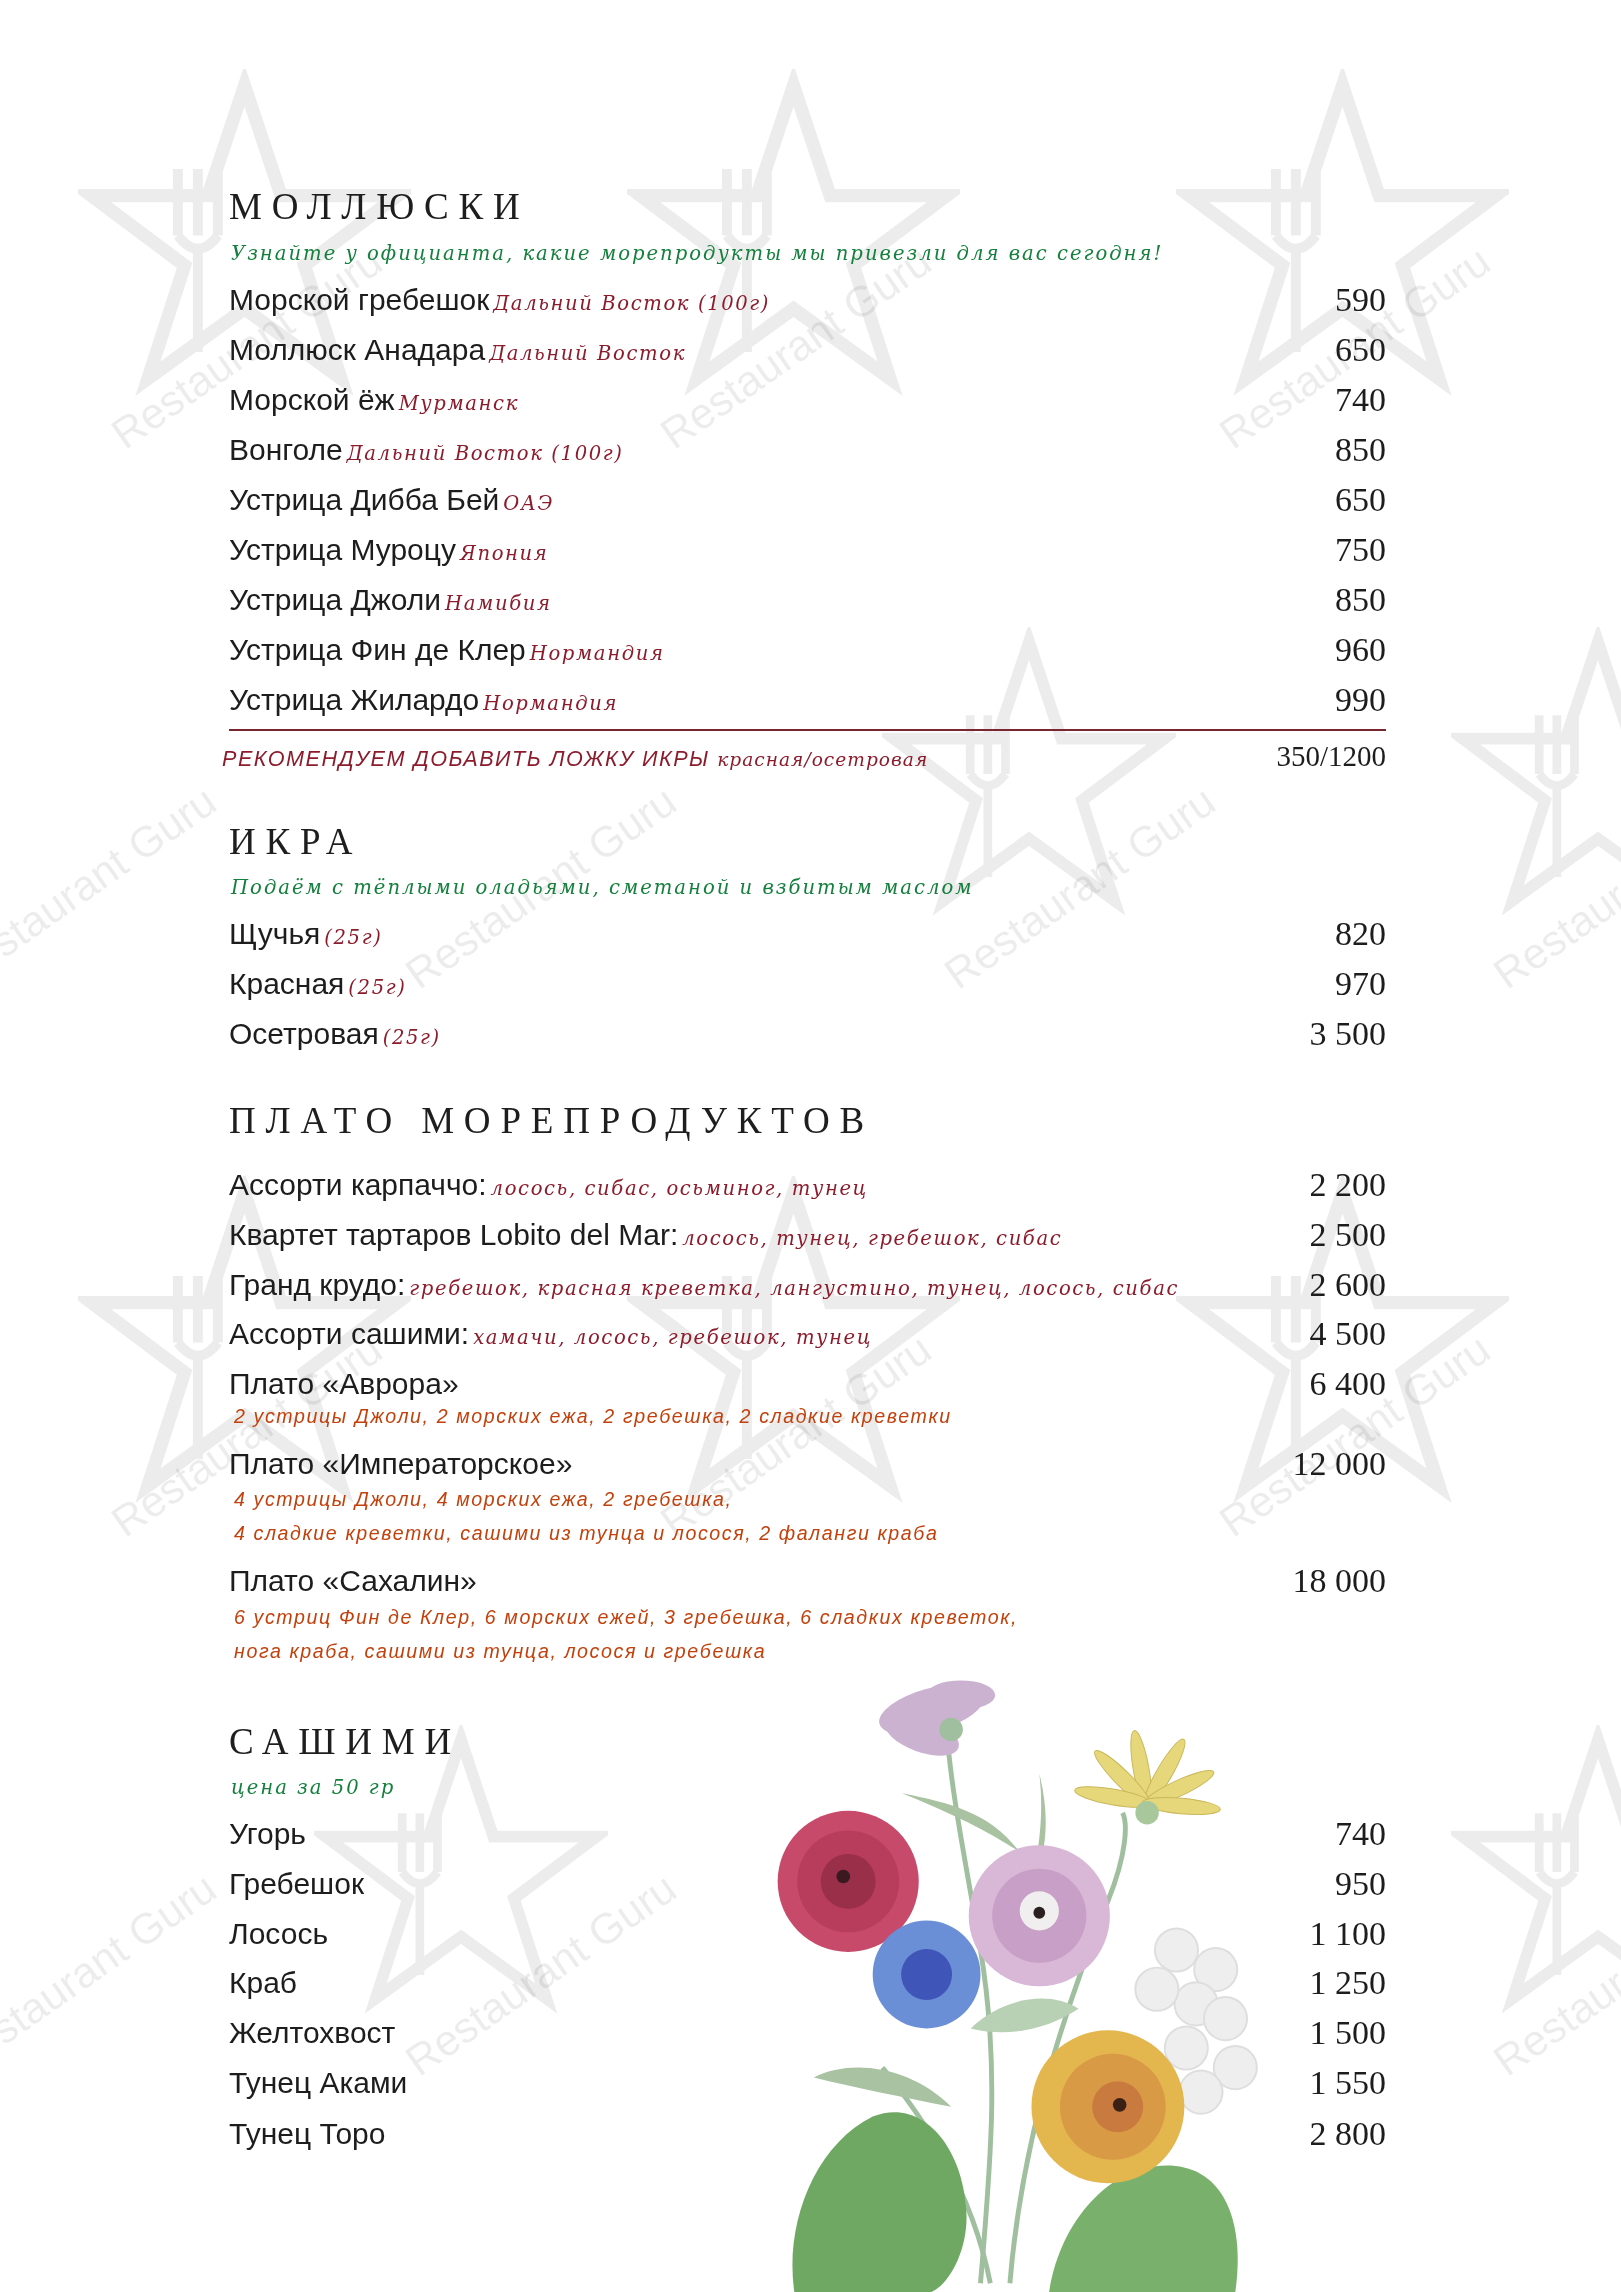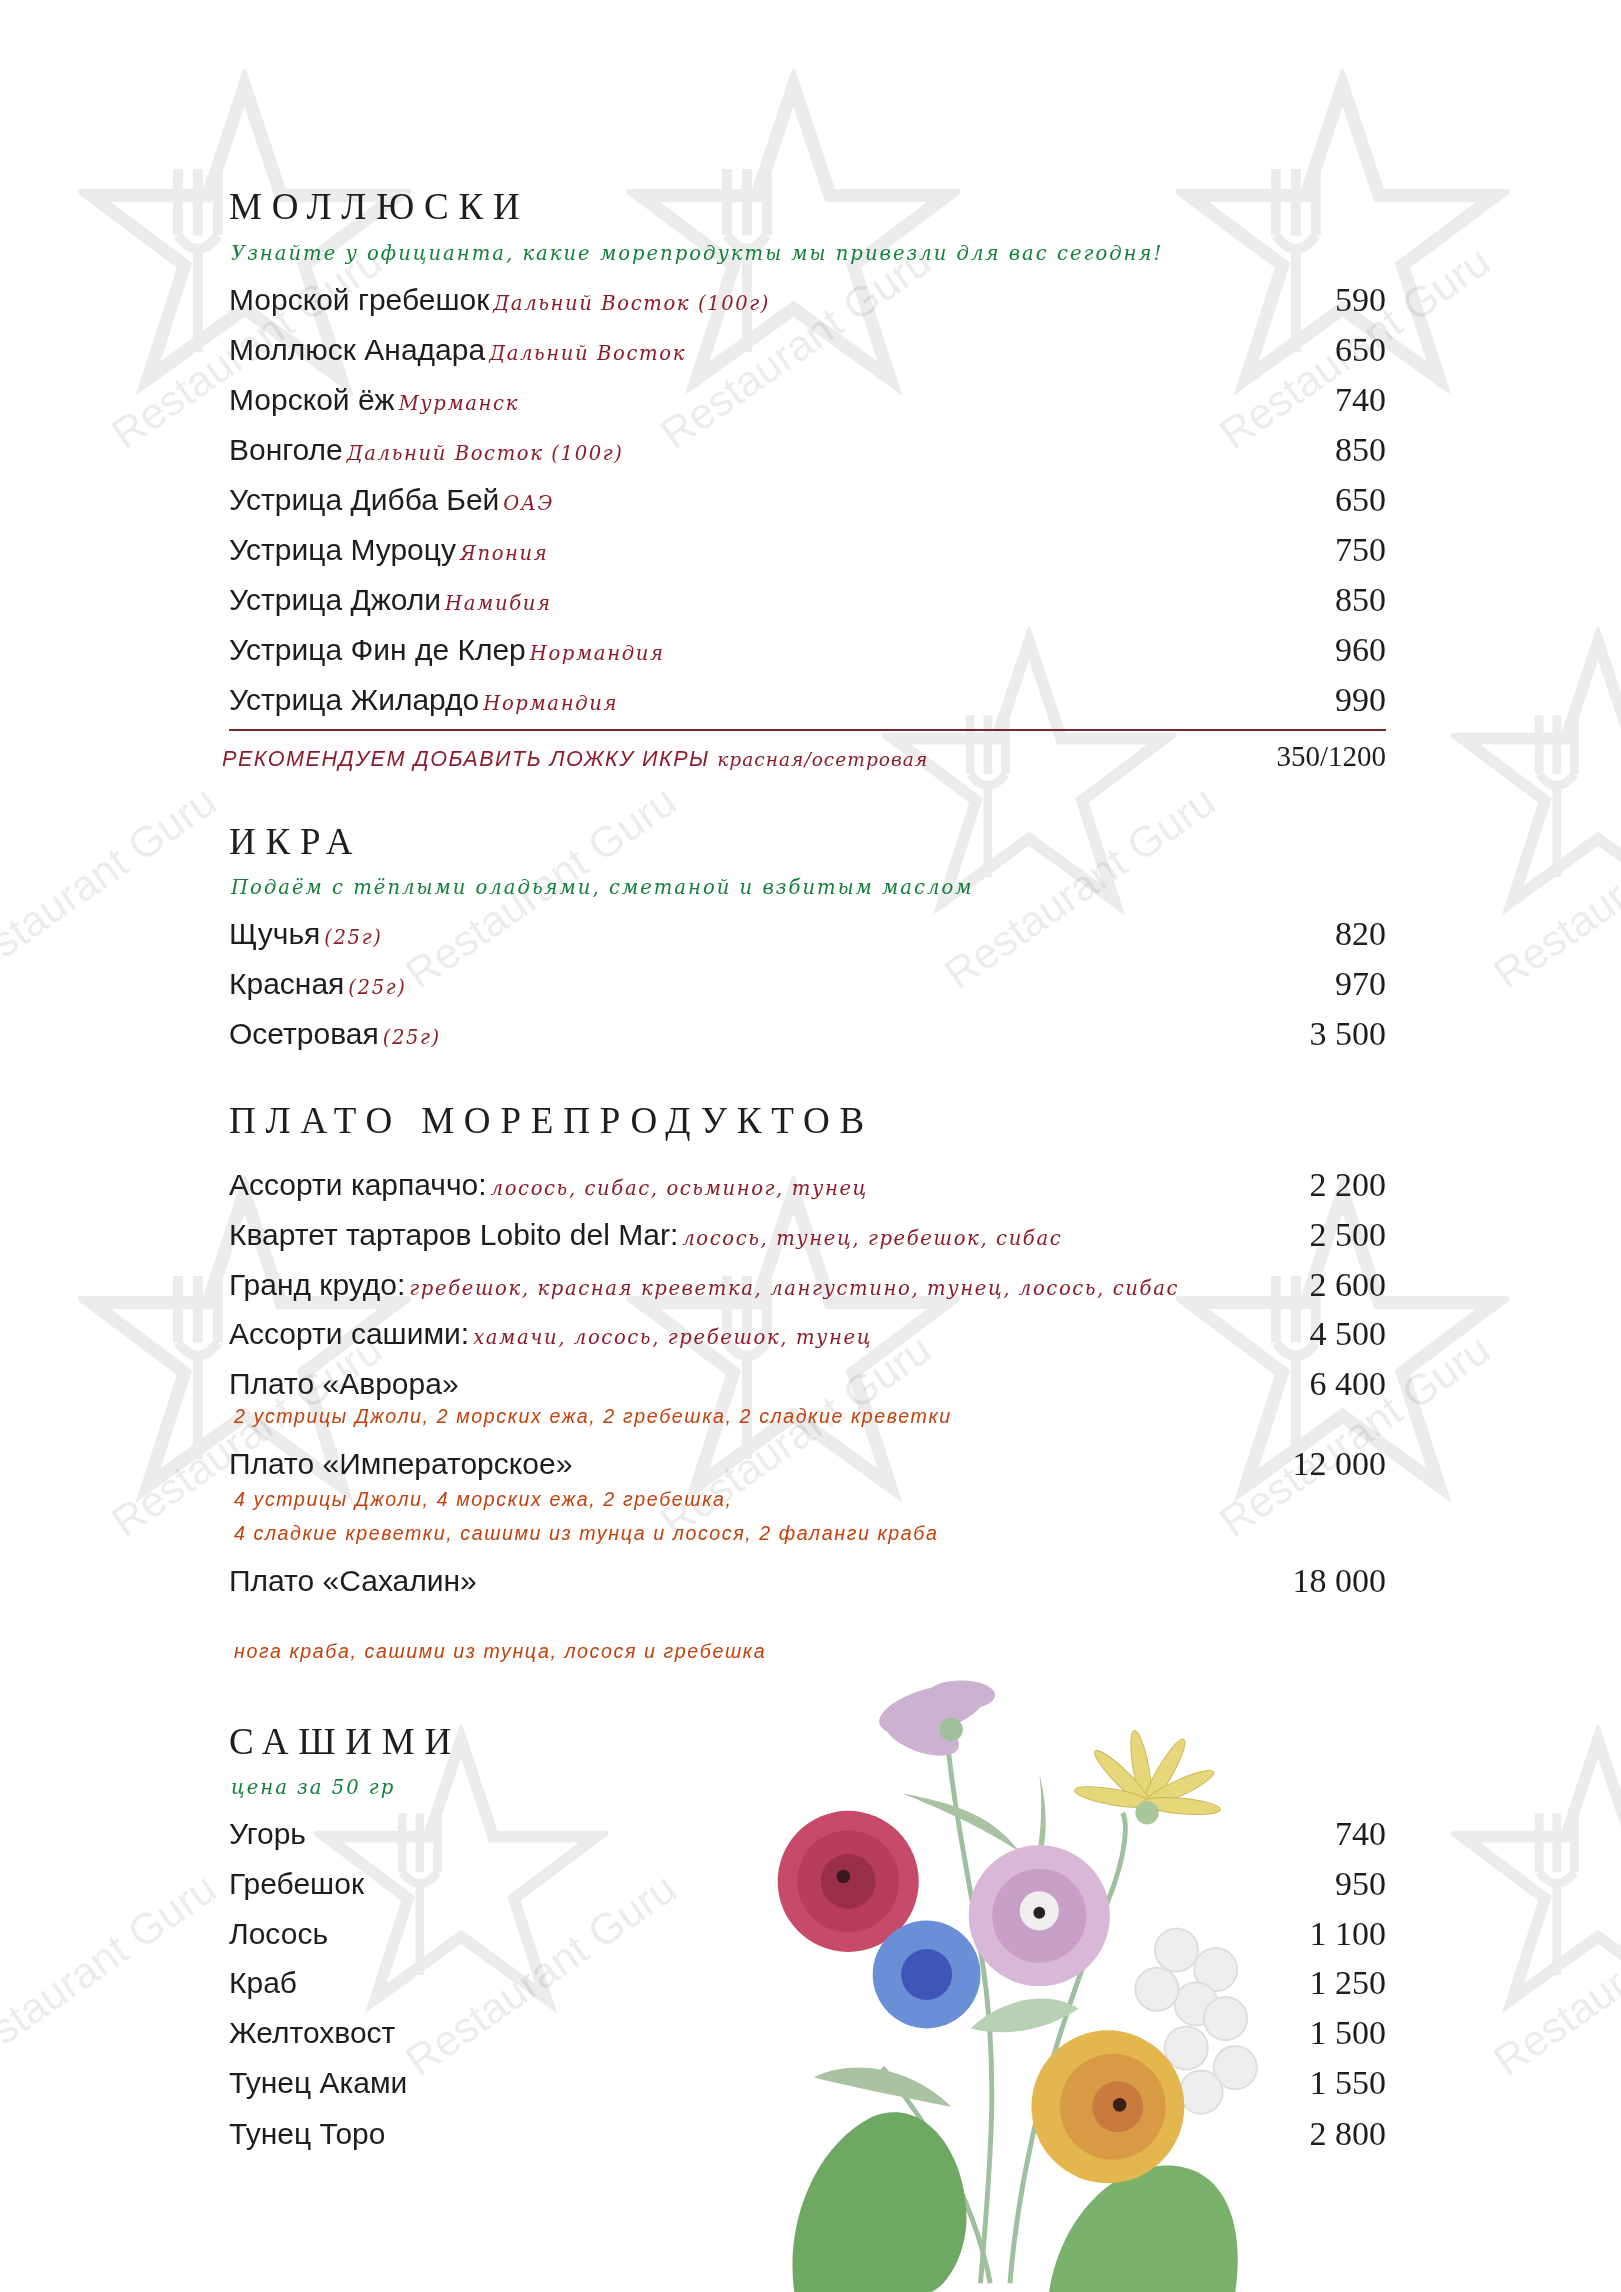--- a/index.html
+++ b/index.html
@@ -112,20 +112,21 @@
   <div class="row" style="top:1314px"><span class="name">Ассорти сашими:</span> <span class="desc">хамачи, лосось, гребешок, тунец</span><span class="price">4 500</span></div>
 
   <div class="row" style="top:1364px"><span class="name">Плато «Аврора»</span><span class="price">6 400</span></div>
   <div class="descline" style="top:1407px">2 устрицы Джоли, 2 морских ежа, 2 гребешка, 2 сладкие креветки</div>
 
   <div class="row" style="top:1444px"><span class="name">Плато «Императорское»</span><span class="price">12 000</span></div>
   <div class="descline" style="top:1490px">4 устрицы Джоли, 4 морских ежа, 2 гребешка,</div>
   <div class="descline" style="top:1524px">4 сладкие креветки, сашими из тунца и лосося, 2 фаланги краба</div>
 
   <div class="row" style="top:1561px"><span class="name">Плато «Сахалин»</span><span class="price">18 000</span></div>
+  <div class="descline" style="top:1608px">6 устриц Фин де Клер, 6 морских ежей, 3 гребешка, 6 сладких креветок,</div>
   <div class="descline" style="top:1642px">нога краба, сашими из тунца, лосося и гребешка</div>
 
   <svg class="flowers" viewBox="0 0 560 649">
 
     <path d="M230 640 C240 520 250 420 230 300 C215 210 200 140 195 70" stroke="#9fbf9f" stroke-width="5" fill="none"></path>
     <path d="M260 640 C270 520 300 400 360 250 C380 200 380 170 375 160" stroke="#9fbf9f" stroke-width="5" fill="none"></path>
     <path d="M240 640 C220 540 170 470 130 420" stroke="#9fbf9f" stroke-width="5" fill="none"></path>
     <path d="M270 200 C240 180 200 160 150 140 C200 150 240 160 270 200Z" fill="#a8c2a2"></path>
     <path d="M280 240 C290 200 295 160 290 120 C300 160 300 200 280 240Z" fill="#a8c2a2"></path>
     <path d="M40 649 C30 580 60 500 120 470 C170 450 210 500 215 560 C220 600 200 640 180 649Z" fill="#6fa863"></path>

